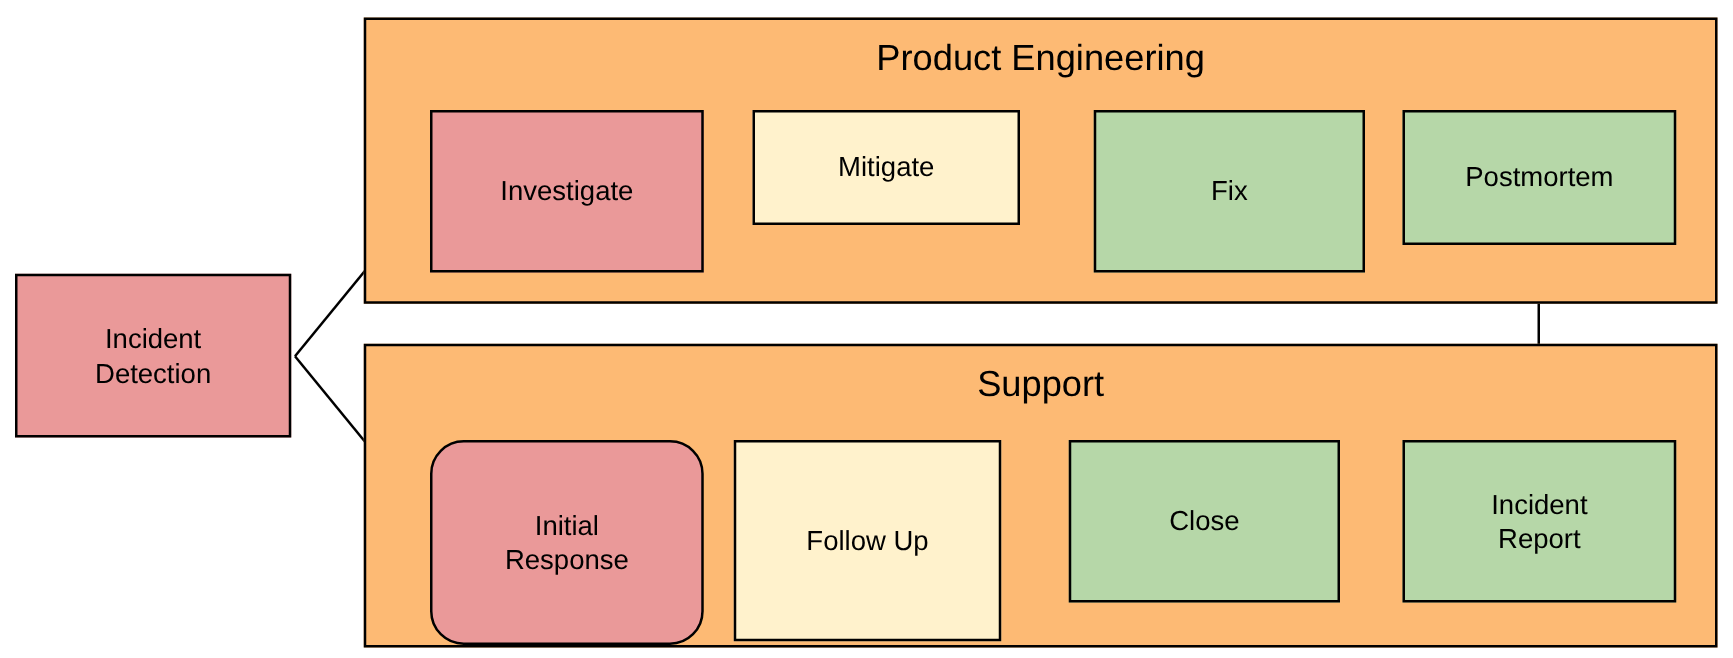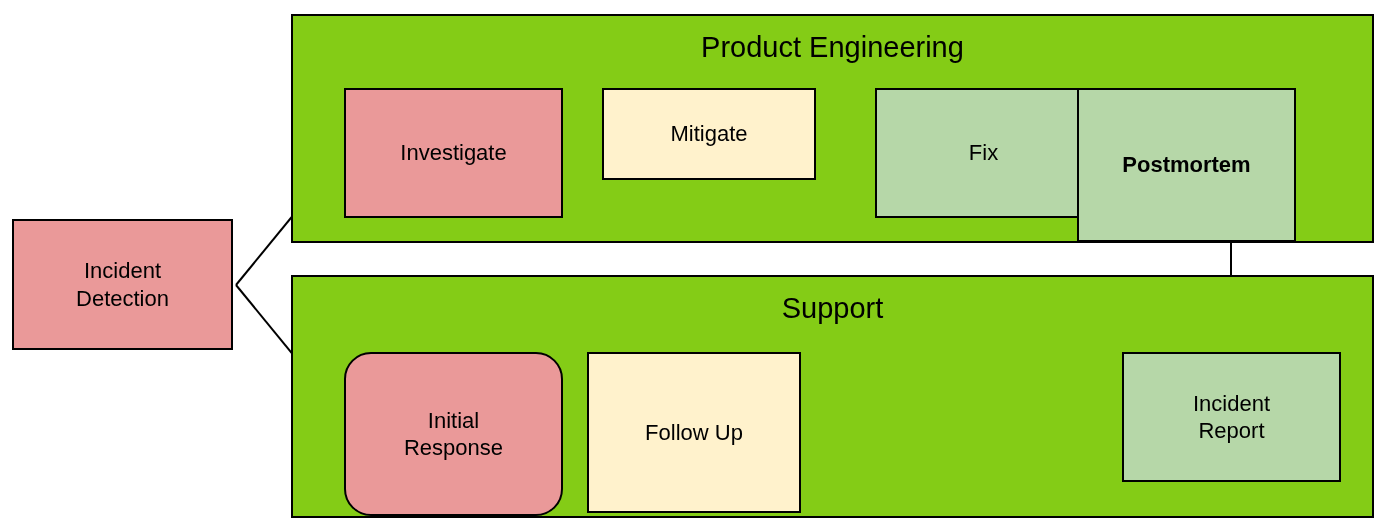--- a/index.html
+++ b/index.html
@@ -10,21 +10,21 @@
   }
   .canvas {
     position: relative;
     width: 1386px;
     height: 526px;
     background: #FFFFFF;
     overflow: hidden;
   }
   .lane {
     position: absolute;
-    background: #84cc16;
+    background: #fdba74;
     border: 2px solid #000000;
   }
   .lane-title {
     position: absolute;
     top: 16px;
     left: 0;
     width: 100%;
     text-align: center;
     font-size: 29px;
     line-height: 1.1;
@@ -76,25 +76,26 @@
   </svg>
 
   <div class="node fill-red" style="left:12px; top:219px; width:221px; height:131px;">Incident
 Detection</div>
 
   <div class="lane" style="left:291px; top:14px; width:1083px; height:229px;">
     <div class="lane-title">Product Engineering</div>
     <div class="node fill-red" style="left:51px; top:72px; width:219px; height:130px;">Investigate</div>
     <div class="node fill-yellow" style="left:309px; top:72px; width:214px; height:92px;">Mitigate</div>
     <div class="node fill-green" style="left:582px; top:72px; width:217px; height:130px;">Fix</div>
-    <div class="node fill-green" style="left:784px; top:72px; width:219px; height:154px;font-weight:bold;">Postmortem</div>
+    <div class="node fill-green" style="left:829px; top:72px; width:219px; height:108px;">Postmortem</div>
   </div>
 
   <div class="lane" style="left:291px; top:275px; width:1083px; height:243px;">
     <div class="lane-title">Support</div>
     <div class="node fill-red" style="left:51px; top:75px; width:219px; height:164px;border-radius:27px;">Initial
 Response</div>
     <div class="node fill-yellow" style="left:294px; top:75px; width:214px; height:161px;">Follow Up</div>
+    <div class="node fill-green" style="left:562px; top:75px; width:217px; height:130px;">Close</div>
     <div class="node fill-green" style="left:829px; top:75px; width:219px; height:130px;">Incident
 Report</div>
   </div>
 
 </div>
 
 </body></html>

